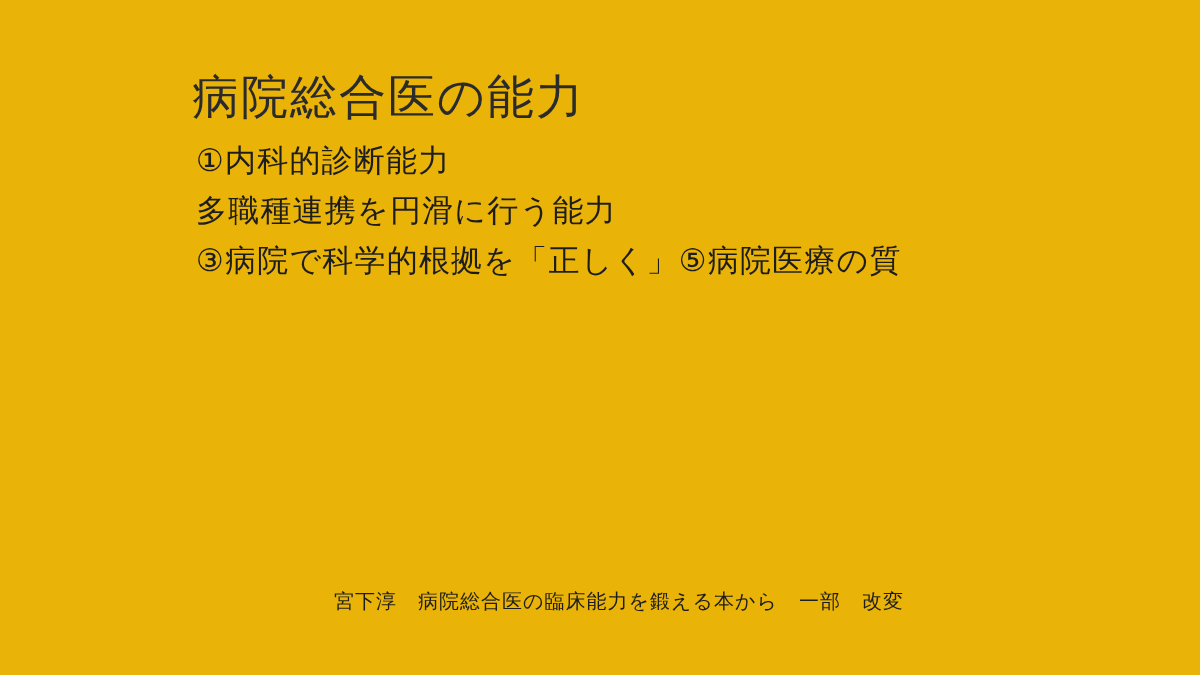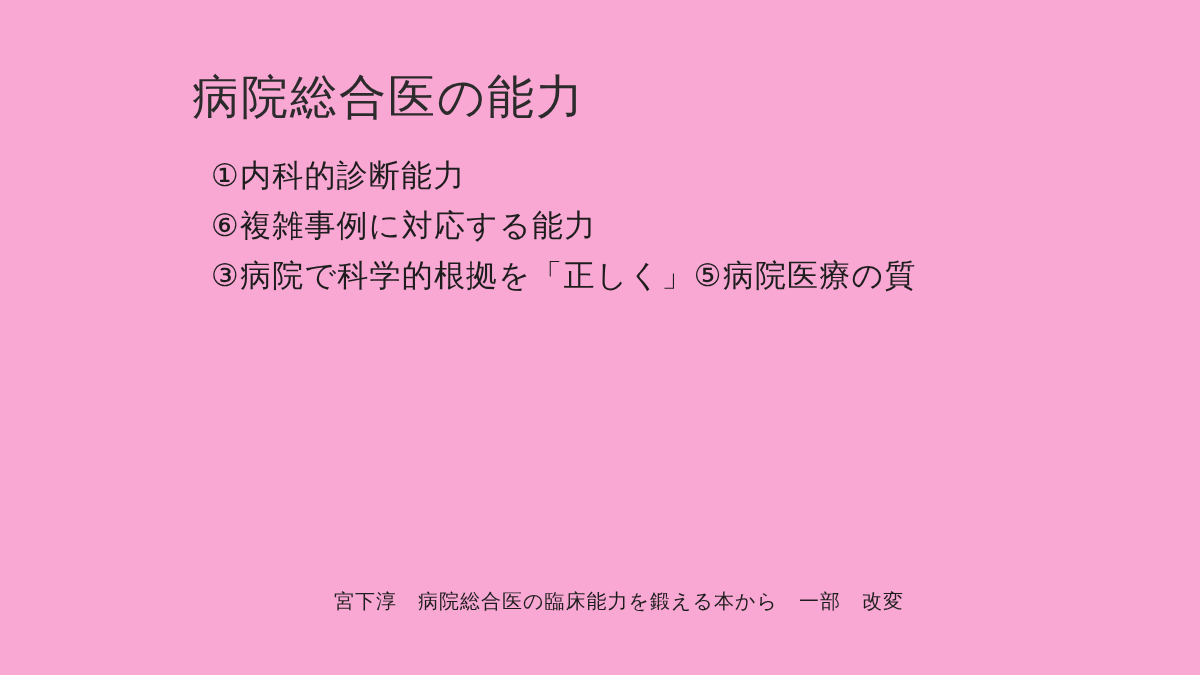--- a/index.html
+++ b/index.html
@@ -11,41 +11,41 @@
     height: 675px;
     background: #ffffff;
     font-family: "Liberation Sans", "DejaVu Sans", sans-serif;
     color: #1a1a1a;
     overflow: hidden;
   }
   .slide {
     position: relative;
     width: 1200px;
     height: 675px;
-    background: #f9a8d4;
+    background: #eab308;
     box-sizing: border-box;
   }
   .slide-title {
     position: absolute;
     left: 192px;
     top: 38px;
     font-size: 47px;
     font-weight: 400;
     letter-spacing: 2px;
     color: #2b2b2b;
     line-height: 1.2;
     white-space: nowrap;
   }
   .bullet-list {
     position: absolute;
     left: 196px;
     top: 136px;
     width: 900px;
     list-style: none;
-    margin: 15px;
+    margin: 0;
     padding: 0;
   }
   .bullet-item {
     font-size: 31px;
     font-weight: 400;
     color: #1d1d1d;
     line-height: 1.62;
     letter-spacing: 1.2px;
     white-space: nowrap;
   }
@@ -63,19 +63,19 @@
 </style>
 </head>
 <body>
 
 <div class="slide">
 
   <h1 class="slide-title">病院総合医の能力</h1>
 
   <ul class="bullet-list">
     <li class="bullet-item">①内科的診断能力</li>
-    <li class="bullet-item">⑥複雑事例に対応する能力</li>
+    <li class="bullet-item">多職種連携を円滑に行う能力</li>
     <li class="bullet-item">③病院で科学的根拠を「正しく」⑤病院医療の質</li>
   </ul>
 
   <div class="footnote">宮下淳　病院総合医の臨床能力を鍛える本から　一部　改変</div>
 
 </div>
 
 </body></html>

